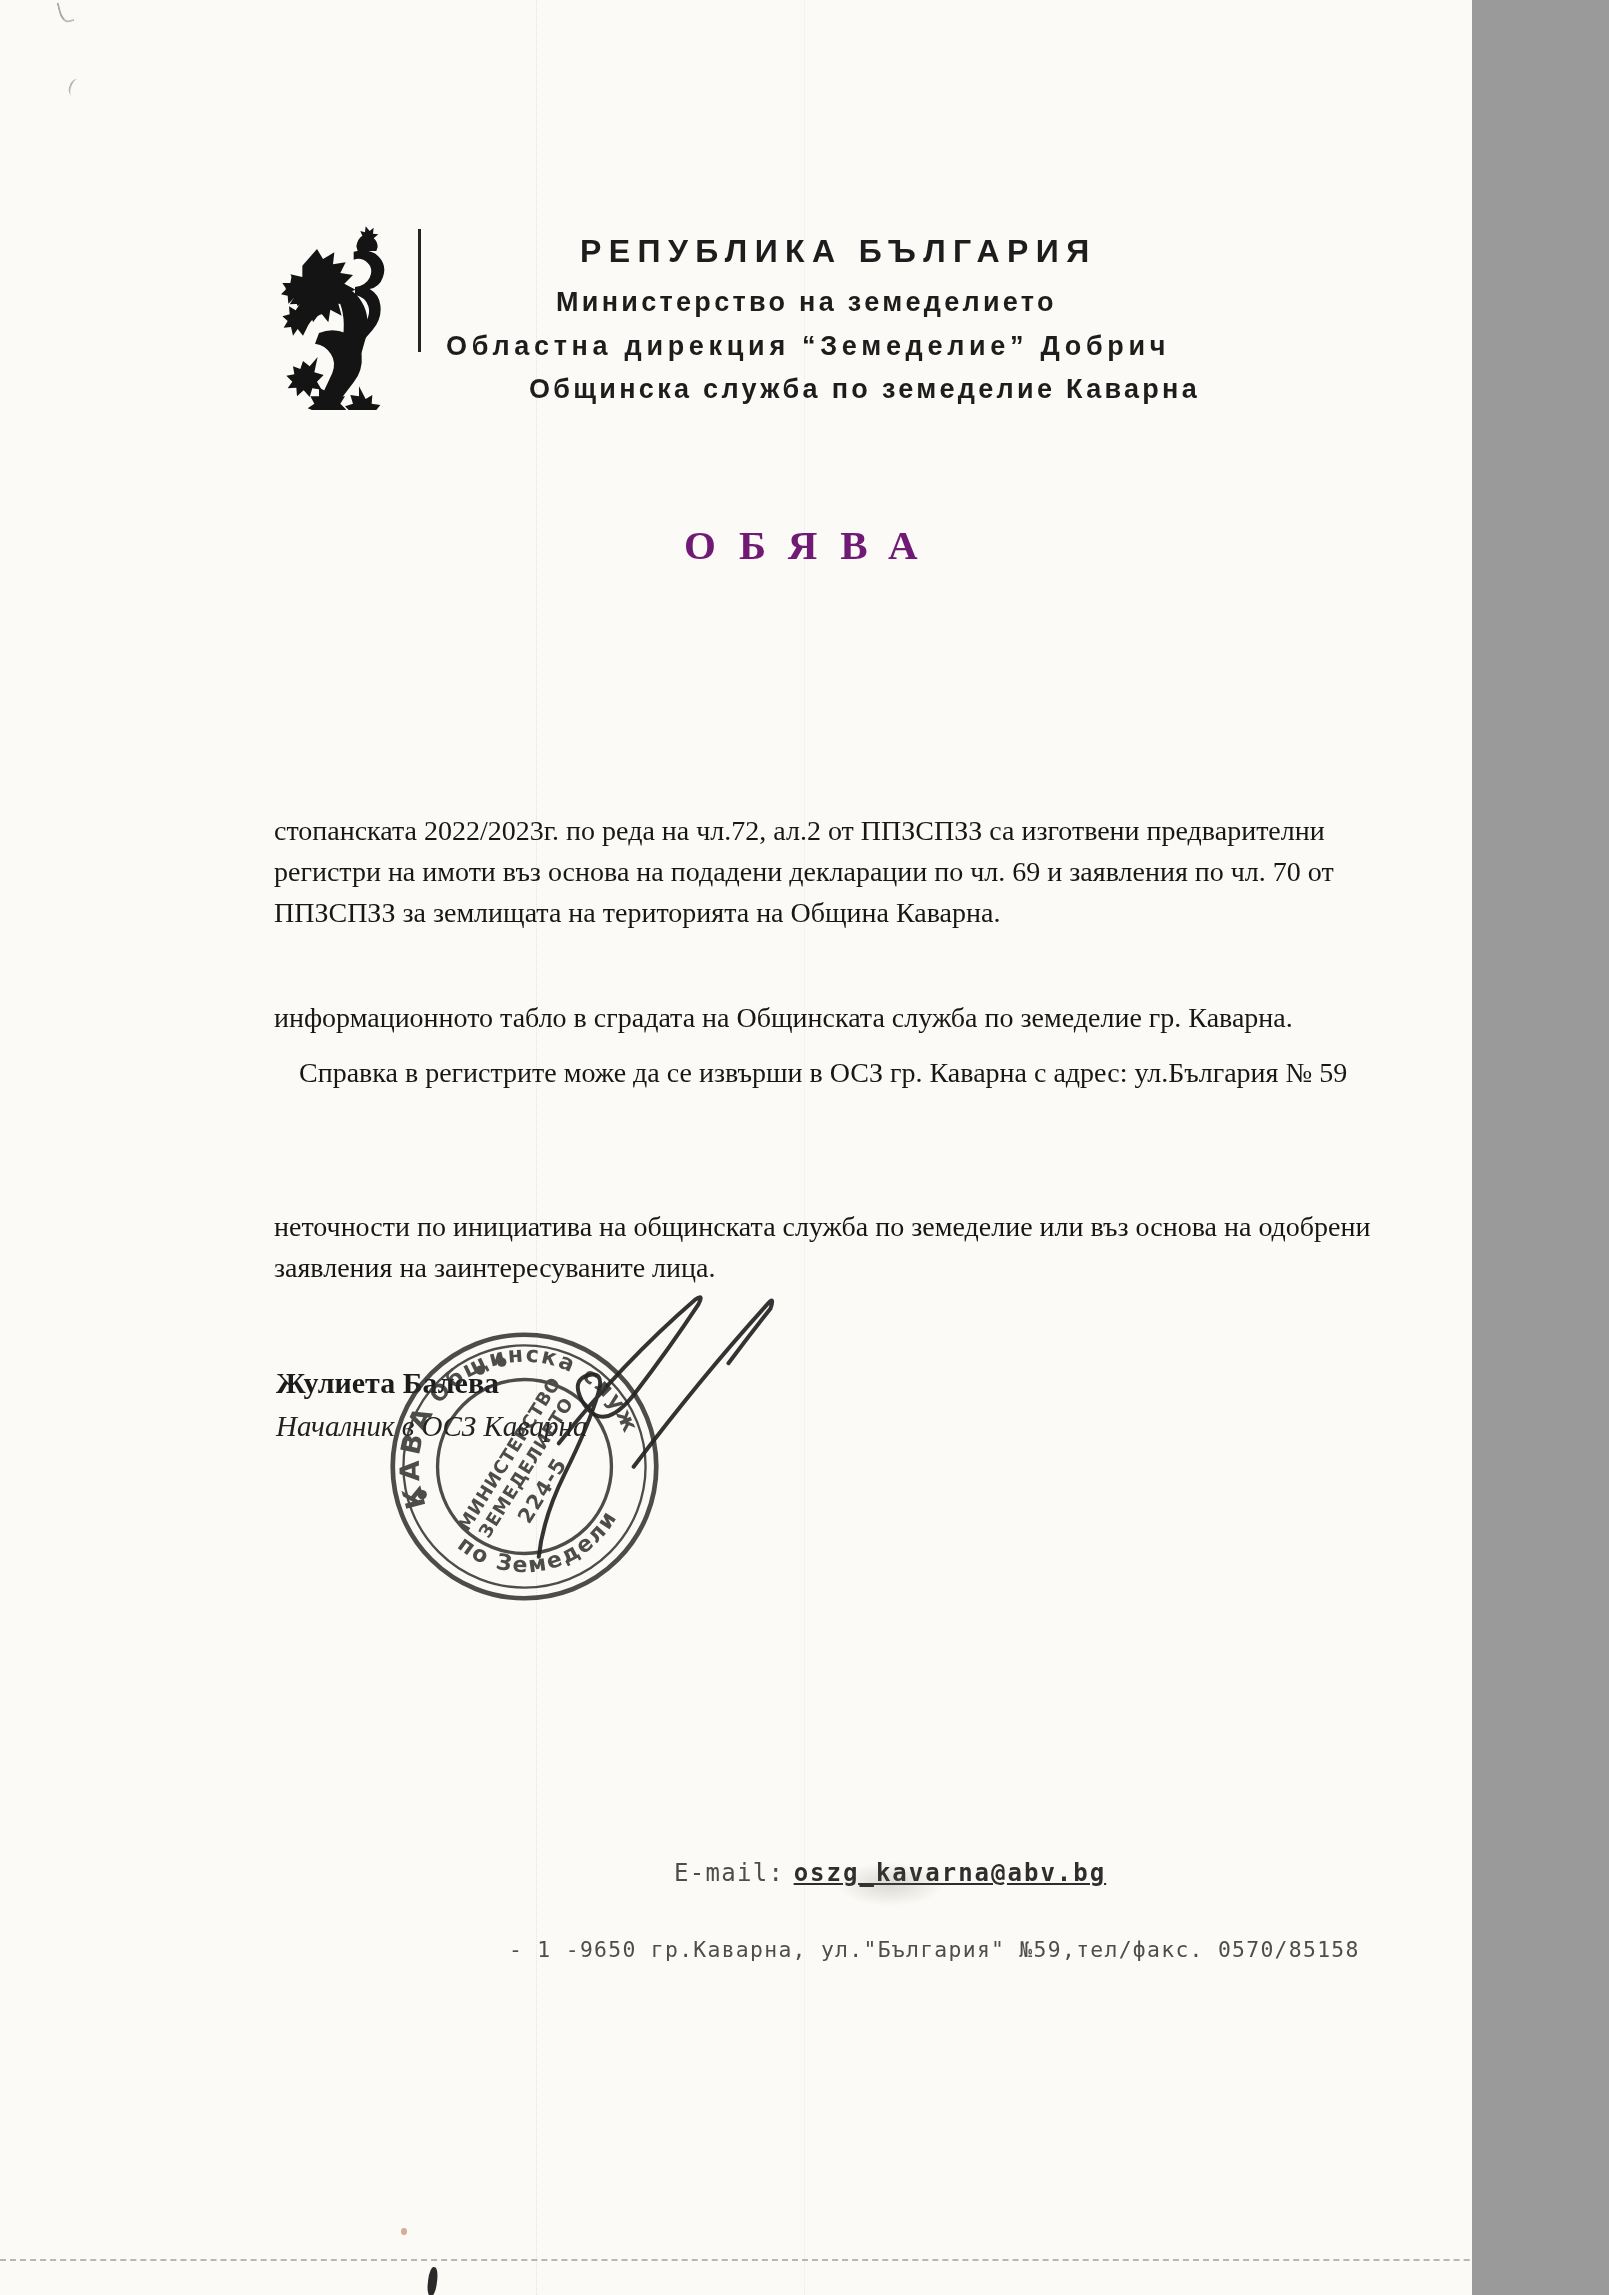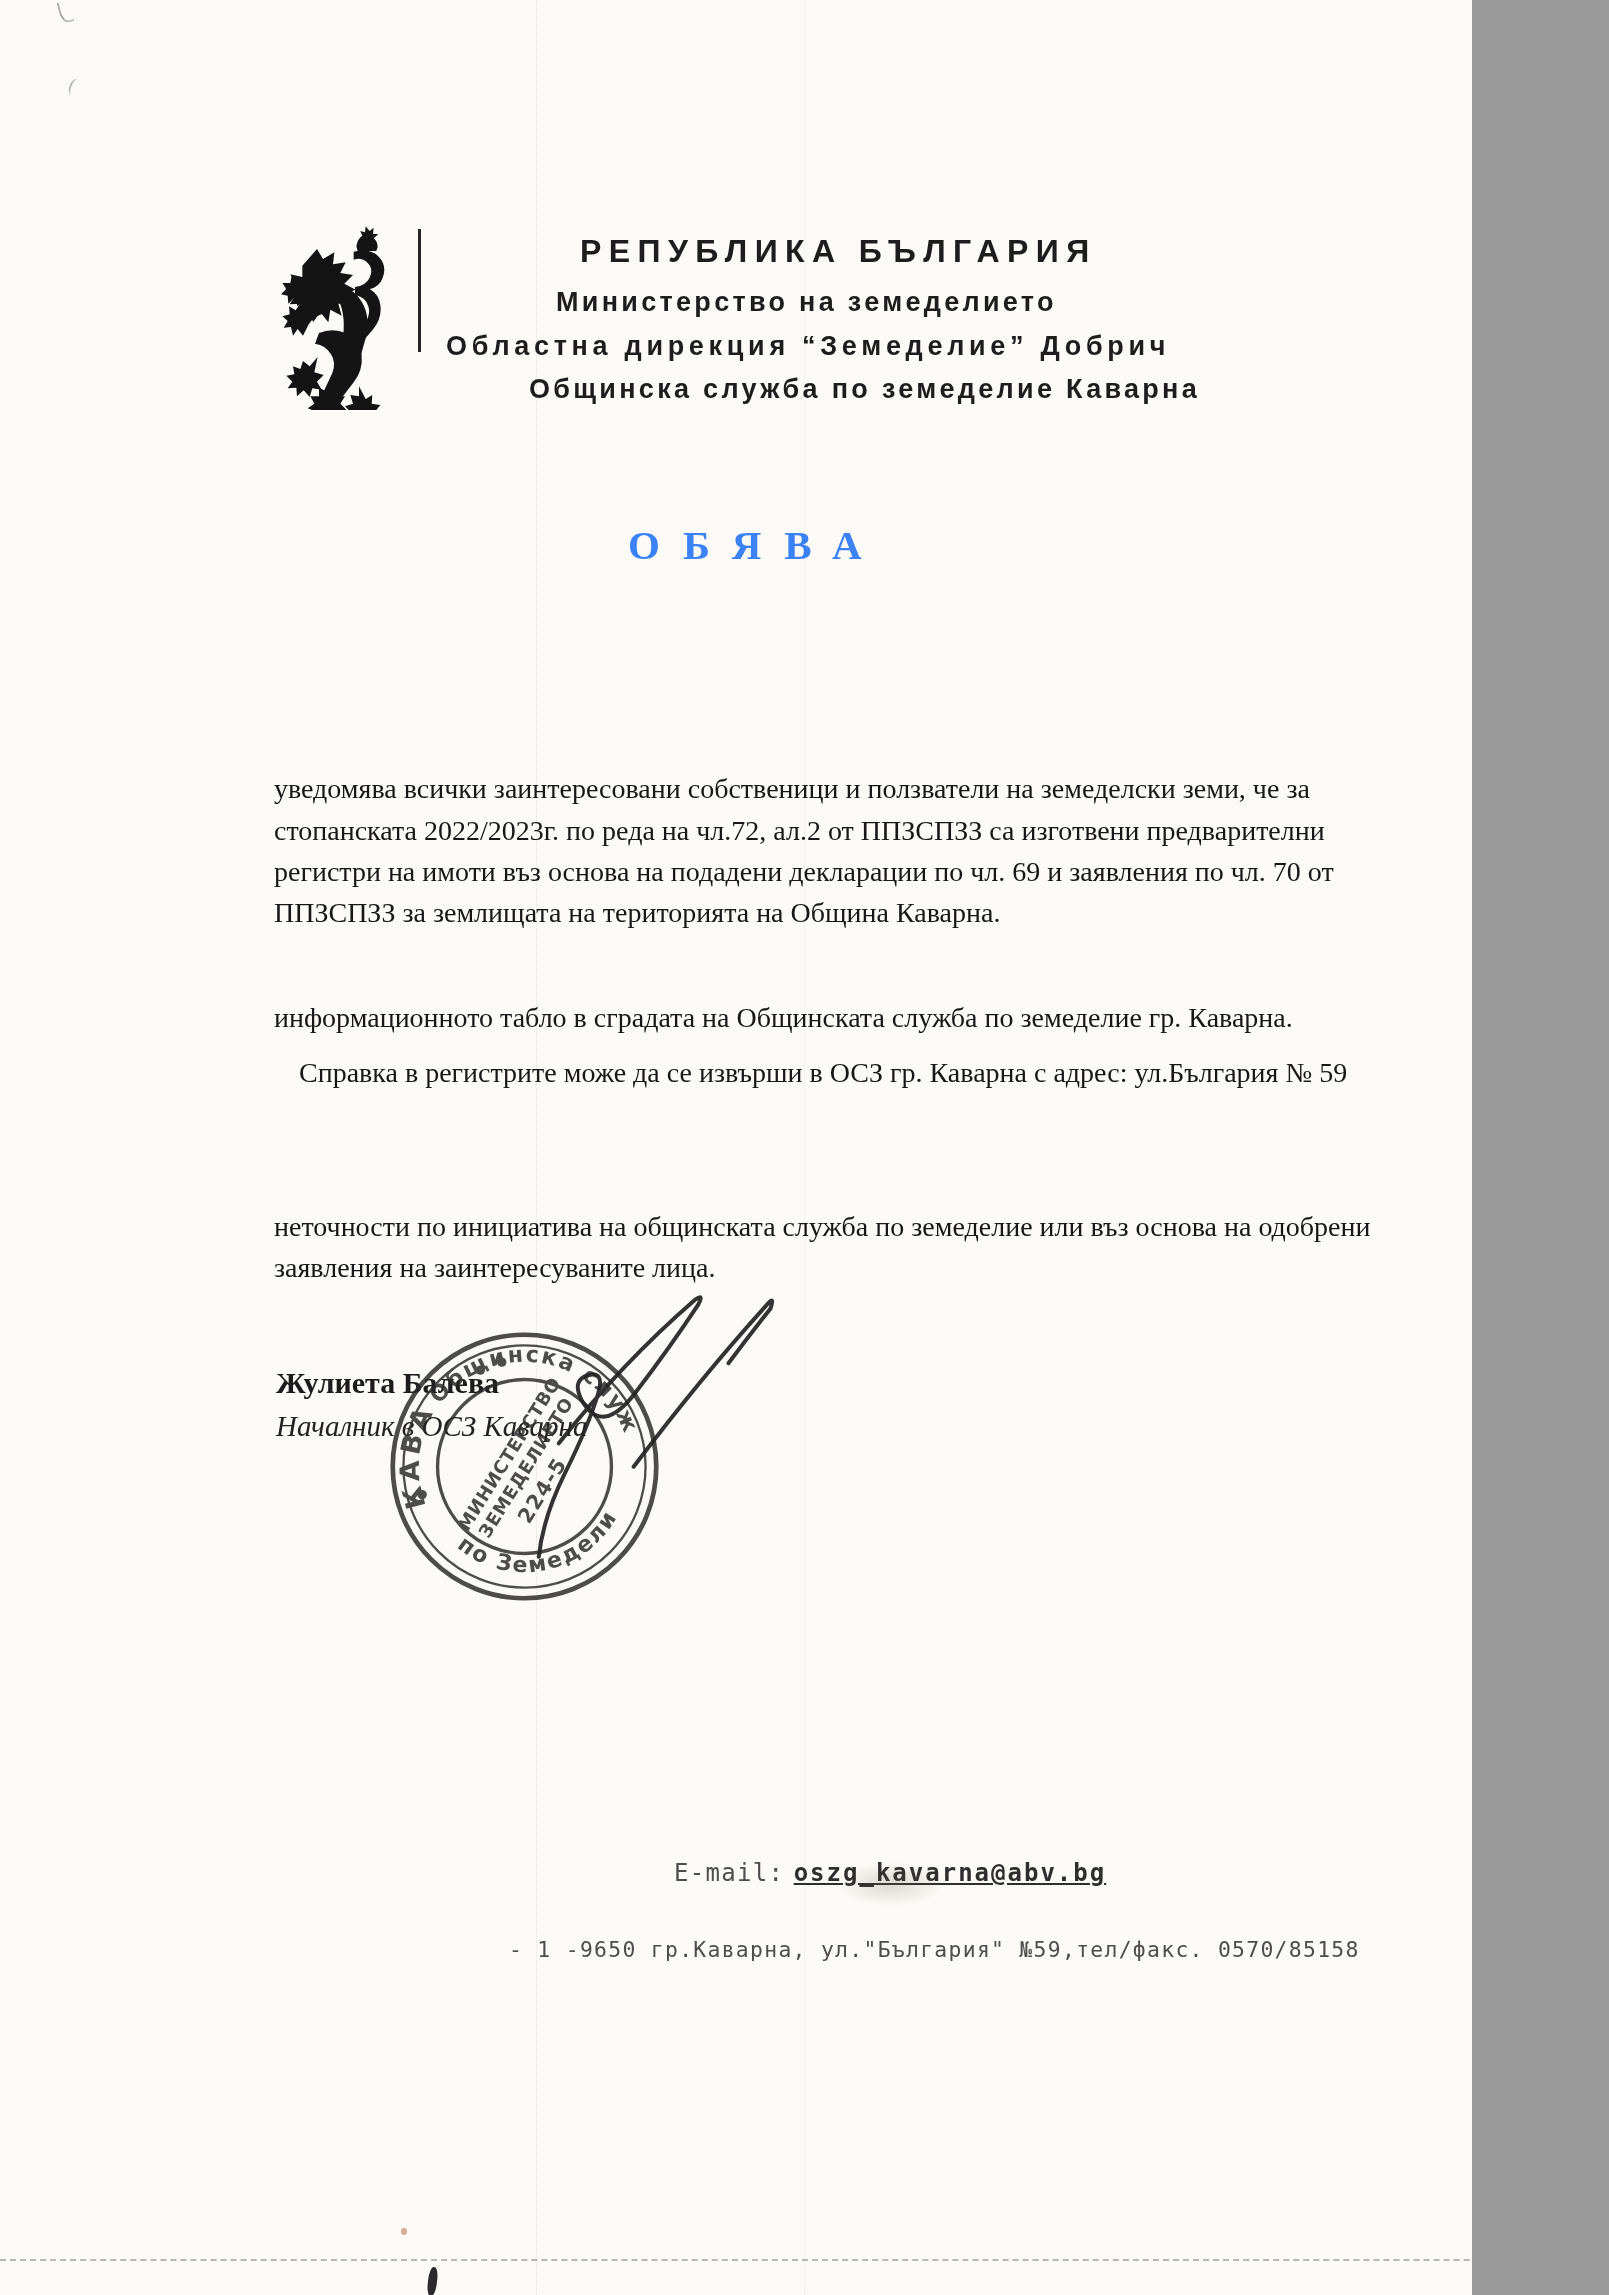--- a/index.html
+++ b/index.html
@@ -13,21 +13,21 @@
   }
   
   .hline{position:absolute;font-family:"Liberation Sans", sans-serif;font-weight:700;color:#1d1d1d;white-space:nowrap;}
   .h1{left:580px;top:233px;font-size:32px;letter-spacing:7.4px;}
   .h2{left:556px;top:287px;font-size:27px;letter-spacing:3.3px;}
   .h3{left:446px;top:331px;font-size:27px;letter-spacing:4.7px;}
   .h4{left:529px;top:374px;font-size:27px;letter-spacing:3.3px;}
   .emblem{position:absolute;left:279px;top:226px;width:130px;height:184px;}
   .divider{position:absolute;left:418px;top:229px;width:2.7px;height:123px;background:#242424;}
   
-  .doc-title{position:absolute;left:628px;top:521px;font-size:41px;font-weight:700;letter-spacing:23px;color:#3b82f6;white-space:nowrap;}
+  .doc-title{position:absolute;left:684px;top:521px;font-size:41px;font-weight:700;letter-spacing:23px;color:#701a75;white-space:nowrap;}
   
   .bline{position:absolute;font-size:28px;white-space:nowrap;color:#171717;}
   .bline b{font-weight:700;}
   
   .sig-name{position:absolute;left:276px;top:1366px;font-size:30px;font-weight:700;white-space:nowrap;color:#1c1c1c;}
   .sig-role{position:absolute;left:276px;top:1410px;font-size:29px;font-style:italic;white-space:nowrap;color:#222;}
   .stamp{position:absolute;left:376px;top:1318px;width:297px;height:297px;opacity:.84;}
   .scribble{position:absolute;left:468px;top:1263px;width:374px;height:374px;}
   
   .footer-line{position:absolute;font-family:"DejaVu Sans Mono", monospace;color:#4d4d4d;white-space:nowrap;}
@@ -67,21 +67,20 @@
   </svg>
   <div class="divider"></div>
 
   <div class="hline h1">РЕПУБЛИКА БЪЛГАРИЯ</div>
   <div class="hline h2">Министерство на земеделието</div>
   <div class="hline h3">Областна дирекция “Земеделие” Добрич</div>
   <div class="hline h4">Общинска служба по земеделие Каварна</div>
 
   <div class="doc-title">ОБЯВА</div>
 
-  <div class="bline" style="left:274px;top:773px;">уведомява всички заинтересовани собственици и ползватели на земеделски земи, че за</div>
   <div class="bline" style="left:274px;top:815px;">стопанската 2022/2023г. по реда на чл.72, ал.2 от ППЗСПЗЗ са изготвени предварителни</div>
   <div class="bline" style="left:274px;top:856px;">регистри на имоти въз основа на подадени декларации по чл. 69 и заявления по чл. 70 от</div>
   <div class="bline" style="left:274px;top:897px;">ППЗСПЗЗ за землищата на територията на Община Каварна.</div>
 
   <div class="bline" style="left:274px;top:1002px;">информационното табло в сградата на Общинската служба по земеделие гр. Каварна.</div>
 
   <div class="bline" style="left:299px;top:1057px;">Справка в регистрите може да се извърши в ОСЗ  гр. Каварна с адрес: ул.България № 59</div>
 
   <div class="bline" style="left:274px;top:1211px;">неточности по инициатива на общинската служба по земеделие или въз основа на одобрени</div>
   <div class="bline" style="left:274px;top:1252px;">заявления на заинтересуваните лица.</div>

